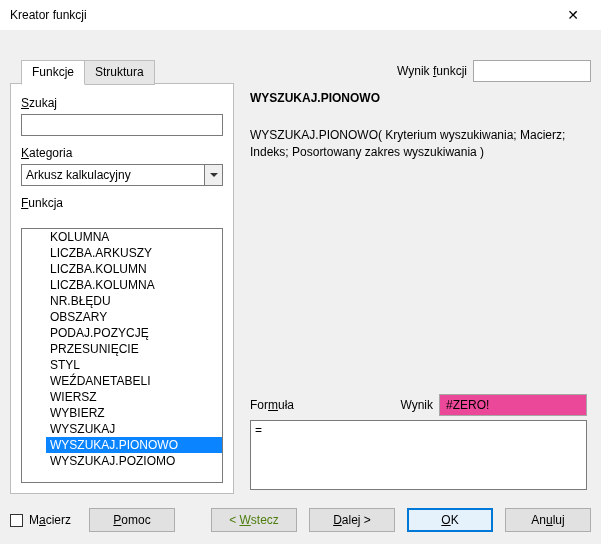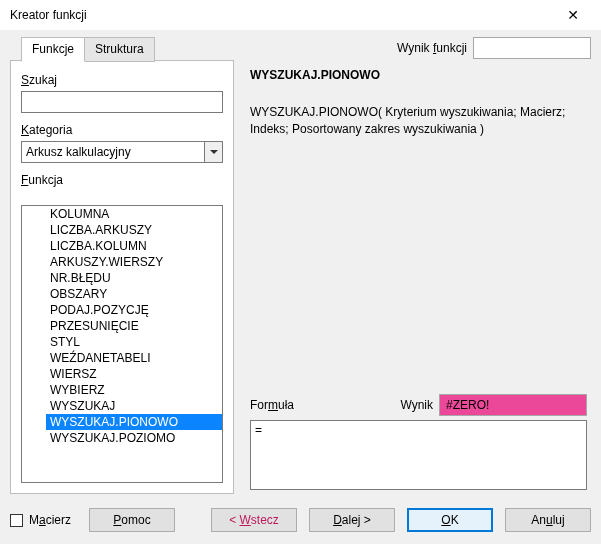--- a/index.html
+++ b/index.html
@@ -1,17 +1,17 @@
 <!DOCTYPE html>
 <html><head>
 <meta charset="utf-8">
 <style>
   * { box-sizing: border-box; font-family: "Segoe UI", Tahoma, sans-serif; font-size: 12px; }
   body { margin: 0; background: #f0f0f0; width: 601px; height: 544px; overflow: hidden; }
-  .window { width: 601px; height: 544px; background: #f0f0f0; display: flex; flex-direction: column; }
+  .window { width: 601px; height: 544px; background: #f0f0f0; display: flex; flex-direction: column; gap: 23px; }
   .titlebar { height: 30px; background: #fff; display: flex; align-items: center; padding: 0 8px; }
   .titlebar .title { flex: 1; padding-left: 2px; }
   .titlebar .close { width: 40px; text-align: center; font-size: 14px; font-family: Arial; }
   .body { flex: 1; display: flex; flex-direction: column; padding: 0; }
   .top { display: flex; align-items: center; padding: 6px 10px 0 21px; height: 30px; }
   .tabs { display: flex; gap: 0; }
   .tab { padding: 4px 10px 5px 10px; border: 1px solid #bdbdbd; background: #e6e6e6; cursor: default; position: relative; top: 1px; }
   .tab.active { background: #fff; border-bottom: 1px solid #fff; z-index: 2; }
   .tab:not(.active) { border-left: none; }
   .result-label { margin-left: auto; margin-right: 6px; }
@@ -34,21 +34,21 @@
   .right-spacer { flex: 1; }
   .formula-row { display: flex; align-items: center; gap: 6px; margin-bottom: 4px; }
   .formula-row .flab { }
   .formula-row .wlab { margin-left: auto; }
   .wynik-out { width: 148px; height: 22px; border: 1px solid #a7a7a7; background: #ec4899; padding: 2px 6px; }
   .formula-area { height: 70px; border: 1px solid #7a7a7a; background: #fff; padding: 2px 4px; overflow-y: scroll; font-family: inherit; resize: none; }
   .footer { display: flex; align-items: center; gap: 12px; padding: 14px 10px 12px 10px; }
   .chk { display: flex; align-items: center; gap: 6px; }
   .chkbox { width: 13px; height: 13px; border: 1px solid #333; background: #fff; }
   .btn { width: 86px; height: 24px; border: 1px solid #adadad; background: #e1e1e1; display: flex; align-items: center; justify-content: center; cursor: default; }
-  .btn.disabled { color: #be185d; text-align: center; }
+  .btn.disabled { color: #4d7c0f; text-align: center; }
   .btn.default { border: 2px solid #0078d7; background: #e5f1fb; width: 86px; height: 24px; }
   .ul { text-decoration: underline; }
   
   ::-webkit-scrollbar { width: 17px; }
   ::-webkit-scrollbar-track { background: #f0f0f0; }
   ::-webkit-scrollbar-thumb { background: #c2c2c2; }
   ::-webkit-scrollbar-button { background: #f0f0f0; height: 17px; }
 </style>
 </head>
 <body>
@@ -91,21 +91,21 @@
             </div>
         </div>
 
         <div class="lbl" style="margin-top:10px">
           <span class="ul">F</span><span>unkcja</span>
         </div>
         <div class="listbox" id="fnlist">
             <div class="listitem">KOLUMNA</div>
             <div class="listitem">LICZBA.ARKUSZY</div>
             <div class="listitem">LICZBA.KOLUMN</div>
-            <div class="listitem">ARKUSZY.WIERSZY</div>
+            <div class="listitem">LICZBA.KOLUMNA</div>
             <div class="listitem">NR.BŁĘDU</div>
             <div class="listitem">OBSZARY</div>
             <div class="listitem">PODAJ.POZYCJĘ</div>
             <div class="listitem">PRZESUNIĘCIE</div>
             <div class="listitem">STYL</div>
             <div class="listitem">WEŹDANETABELI</div>
             <div class="listitem">WIERSZ</div>
             <div class="listitem">WYBIERZ</div>
             <div class="listitem">WYSZUKAJ</div>
             <div class="listitem selected">WYSZUKAJ.PIONOWO</div>

